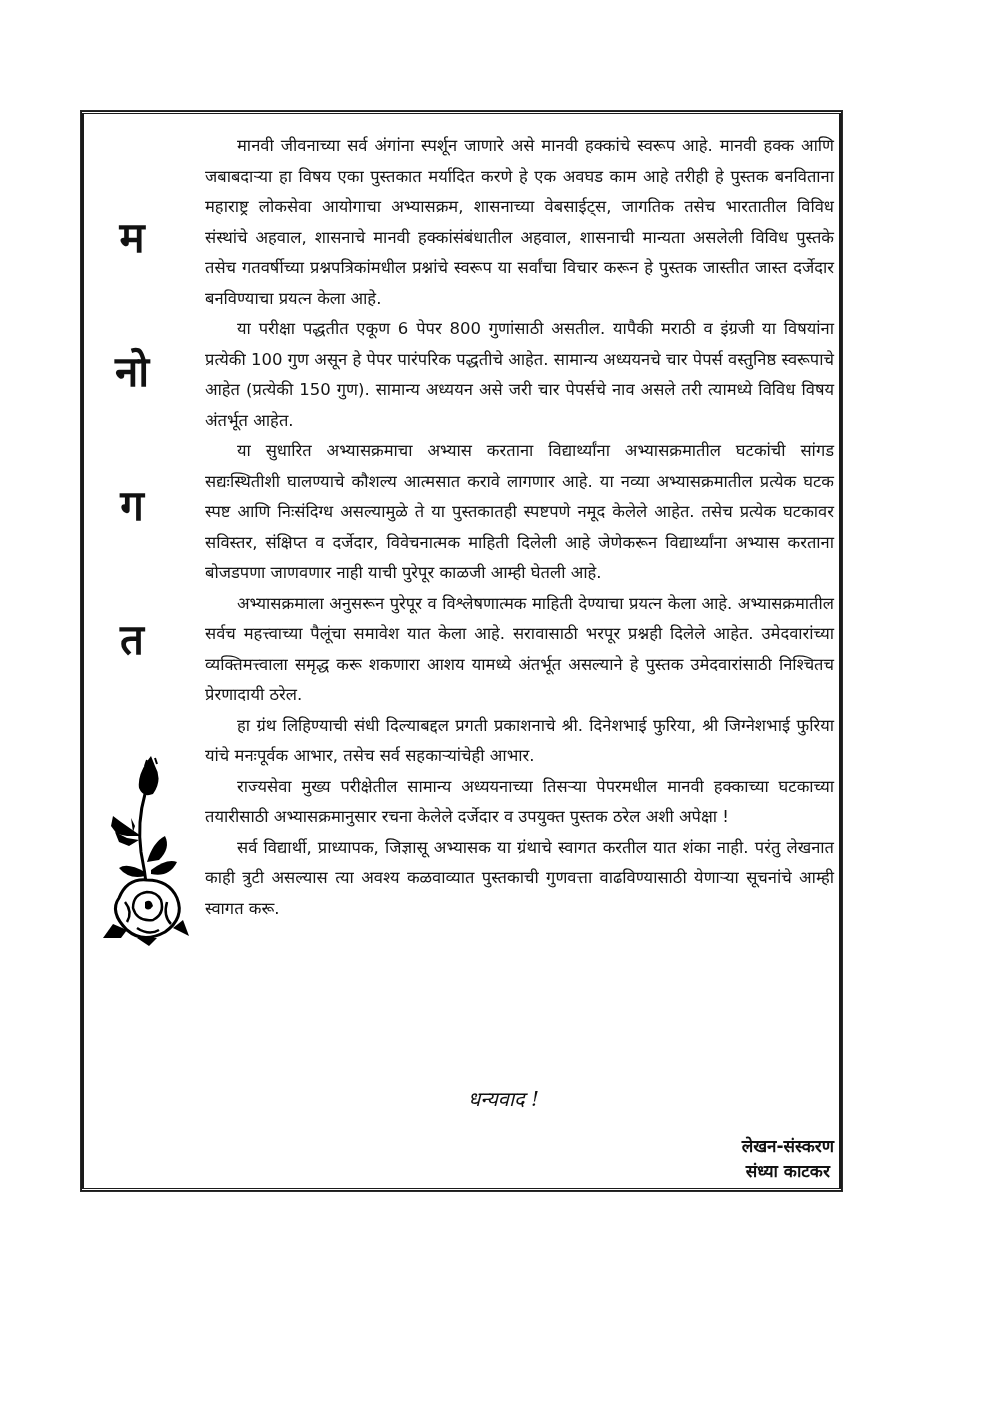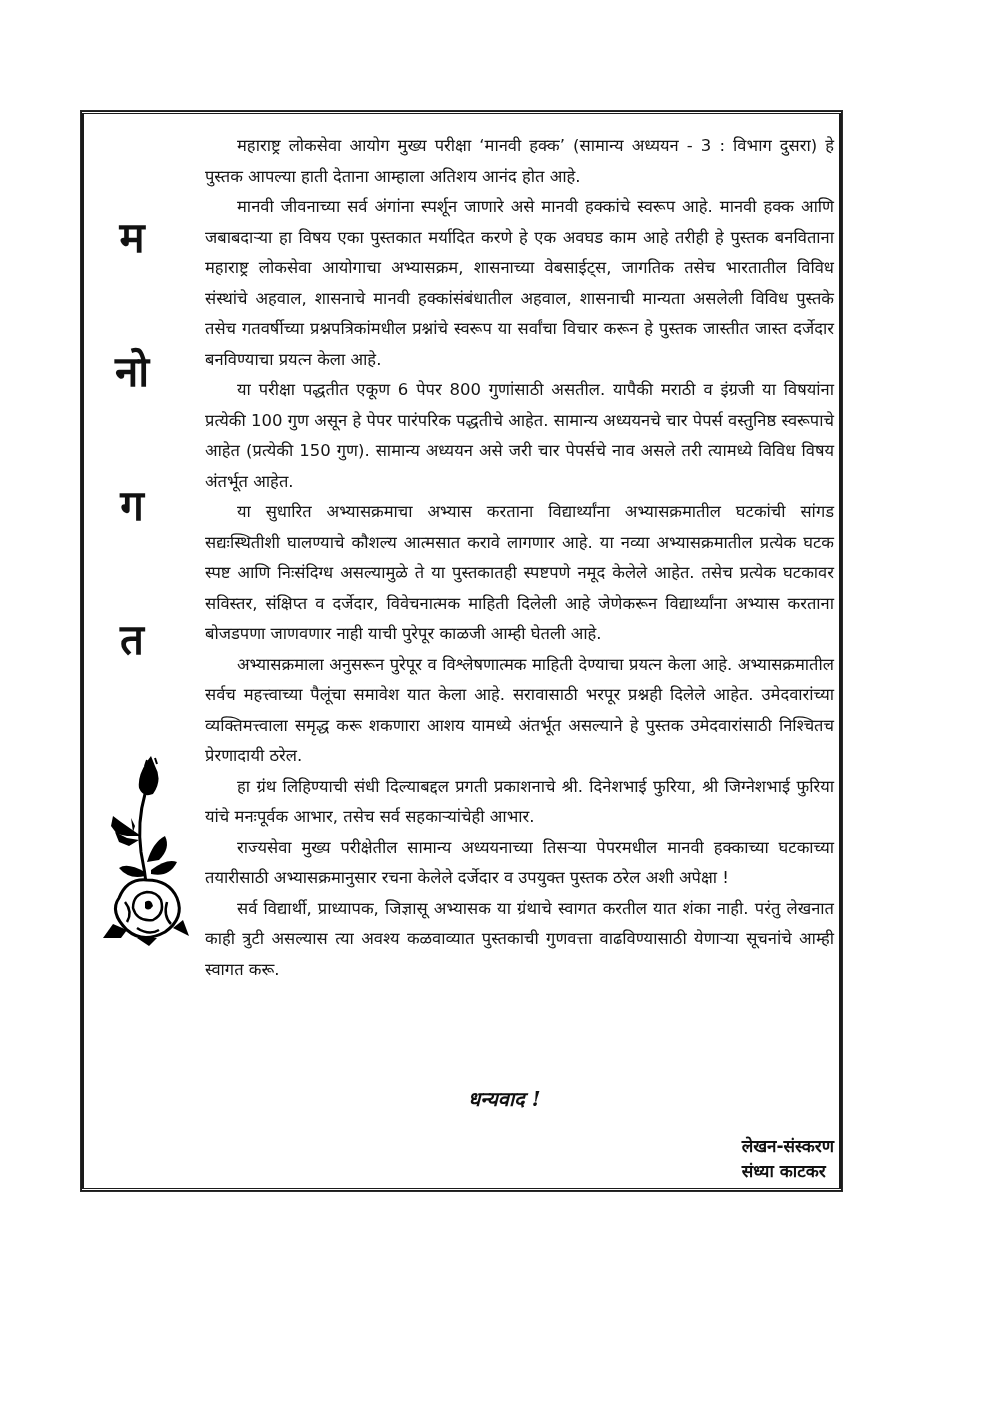--- a/index.html
+++ b/index.html
@@ -27,24 +27,24 @@
     position: absolute; left: 97px; top: 752px; width: 100px; height: 195px;
   }
   .content {
     position: absolute; left: 205px; top: 131px; width: 629px;
     font-family: "DejaVu Sans", sans-serif; font-size: 16.5px; line-height: 30.5px;
     color: #151515; text-align: justify;
   }
   .content p { margin: 0; text-indent: 32px; }
   .thanks {
     position: absolute; left: 468px; top: 1085px;
-    font-family: "DejaVu Serif", serif; font-style: italic; font-weight: bold; font-size: 20px; color: #111;
+    font-family: "DejaVu Serif", serif; font-style: italic; font-weight: normal; font-size: 20px; color: #111;
   }
   .sign {
-    position: absolute; right: 158px; top: 1134px; text-align: left;
+    position: absolute; right: 158px; top: 1134px; text-align: center;
     font-family: "DejaVu Sans", sans-serif; font-weight: bold; font-size: 17px; line-height: 25px; color: #111;
   }
 </style>
 </head>
 <body>
 
 <div class="frame"></div>
 
 <div class="side-title">
   <span>म</span>
@@ -74,21 +74,20 @@
     <path d="M48 150 Q54 146 56 154 Q52 160 48 156 Z" fill="#000"></path>
     <path d="M28 150 Q36 160 30 170 M70 150 Q66 164 74 172 M40 176 Q52 184 62 178" stroke="#000" stroke-width="2.5" fill="none"></path>
 
     <path d="M16 172 L6 186 L24 186 L30 178 Z" fill="#000"></path>
     <path d="M76 176 L92 184 L86 168 Z" fill="#000"></path>
     <path d="M40 186 L52 194 L60 186 Z" fill="#000"></path>
   </svg>
 </div>
 
 <div class="content">
-  <p>महाराष्ट्र लोकसेवा आयोग मुख्य परीक्षा ‘मानवी हक्क’ (सामान्य अध्ययन - 3 : विभाग दुसरा) हे पुस्तक आपल्या हाती देताना आम्हाला अतिशय आनंद होत आहे.</p>
   <p>मानवी जीवनाच्या सर्व अंगांना स्पर्शून जाणारे असे मानवी हक्कांचे स्वरूप आहे. मानवी हक्क आणि जबाबदाऱ्या हा विषय एका पुस्तकात मर्यादित करणे हे एक अवघड काम आहे तरीही हे पुस्तक बनविताना महाराष्ट्र लोकसेवा आयोगाचा अभ्यासक्रम, शासनाच्या वेबसाईट्स, जागतिक तसेच भारतातील विविध संस्थांचे अहवाल, शासनाचे मानवी हक्कांसंबंधातील अहवाल, शासनाची मान्यता असलेली विविध पुस्तके तसेच गतवर्षीच्या प्रश्नपत्रिकांमधील प्रश्नांचे स्वरूप या सर्वांचा विचार करून हे पुस्तक जास्तीत जास्त दर्जेदार बनविण्याचा प्रयत्न केला आहे.</p>
   <p>या परीक्षा पद्धतीत एकूण 6 पेपर 800 गुणांसाठी असतील. यापैकी मराठी व इंग्रजी या विषयांना प्रत्येकी 100 गुण असून हे पेपर पारंपरिक पद्धतीचे आहेत. सामान्य अध्ययनचे चार पेपर्स वस्तुनिष्ठ स्वरूपाचे आहेत (प्रत्येकी 150 गुण). सामान्य अध्ययन असे जरी चार पेपर्सचे नाव असले तरी त्यामध्ये विविध विषय अंतर्भूत आहेत.</p>
   <p>या सुधारित अभ्यासक्रमाचा अभ्यास करताना विद्यार्थ्यांना अभ्यासक्रमातील घटकांची सांगड सद्यःस्थितीशी घालण्याचे कौशल्य आत्मसात करावे लागणार आहे. या नव्या अभ्यासक्रमातील प्रत्येक घटक स्पष्ट आणि निःसंदिग्ध असल्यामुळे ते या पुस्तकातही स्पष्टपणे नमूद केलेले आहेत. तसेच प्रत्येक घटकावर सविस्तर, संक्षिप्त व दर्जेदार, विवेचनात्मक माहिती दिलेली आहे जेणेकरून विद्यार्थ्यांना अभ्यास करताना बोजडपणा जाणवणार नाही याची पुरेपूर काळजी आम्ही घेतली आहे.</p>
   <p>अभ्यासक्रमाला अनुसरून पुरेपूर व विश्लेषणात्मक माहिती देण्याचा प्रयत्न केला आहे. अभ्यासक्रमातील सर्वच महत्त्वाच्या पैलूंचा समावेश यात केला आहे. सरावासाठी भरपूर प्रश्नही दिलेले आहेत. उमेदवारांच्या व्यक्तिमत्त्वाला समृद्ध करू शकणारा आशय यामध्ये अंतर्भूत असल्याने हे पुस्तक उमेदवारांसाठी निश्चितच प्रेरणादायी ठरेल.</p>
   <p>हा ग्रंथ लिहिण्याची संधी दिल्याबद्दल प्रगती प्रकाशनाचे श्री. दिनेशभाई फुरिया, श्री जिग्नेशभाई फुरिया यांचे मनःपूर्वक आभार, तसेच सर्व सहकाऱ्यांचेही आभार.</p>
   <p>राज्यसेवा मुख्य परीक्षेतील सामान्य अध्ययनाच्या तिसऱ्या पेपरमधील मानवी हक्काच्या घटकाच्या तयारीसाठी अभ्यासक्रमानुसार रचना केलेले दर्जेदार व उपयुक्त पुस्तक ठरेल अशी अपेक्षा !</p>
   <p>सर्व विद्यार्थी, प्राध्यापक, जिज्ञासू अभ्यासक या ग्रंथाचे स्वागत करतील यात शंका नाही. परंतु लेखनात काही त्रुटी असल्यास त्या अवश्य कळवाव्यात पुस्तकाची गुणवत्ता वाढविण्यासाठी येणाऱ्या सूचनांचे आम्ही स्वागत करू.</p>
 </div>
 
 <div class="thanks">धन्यवाद !</div>

